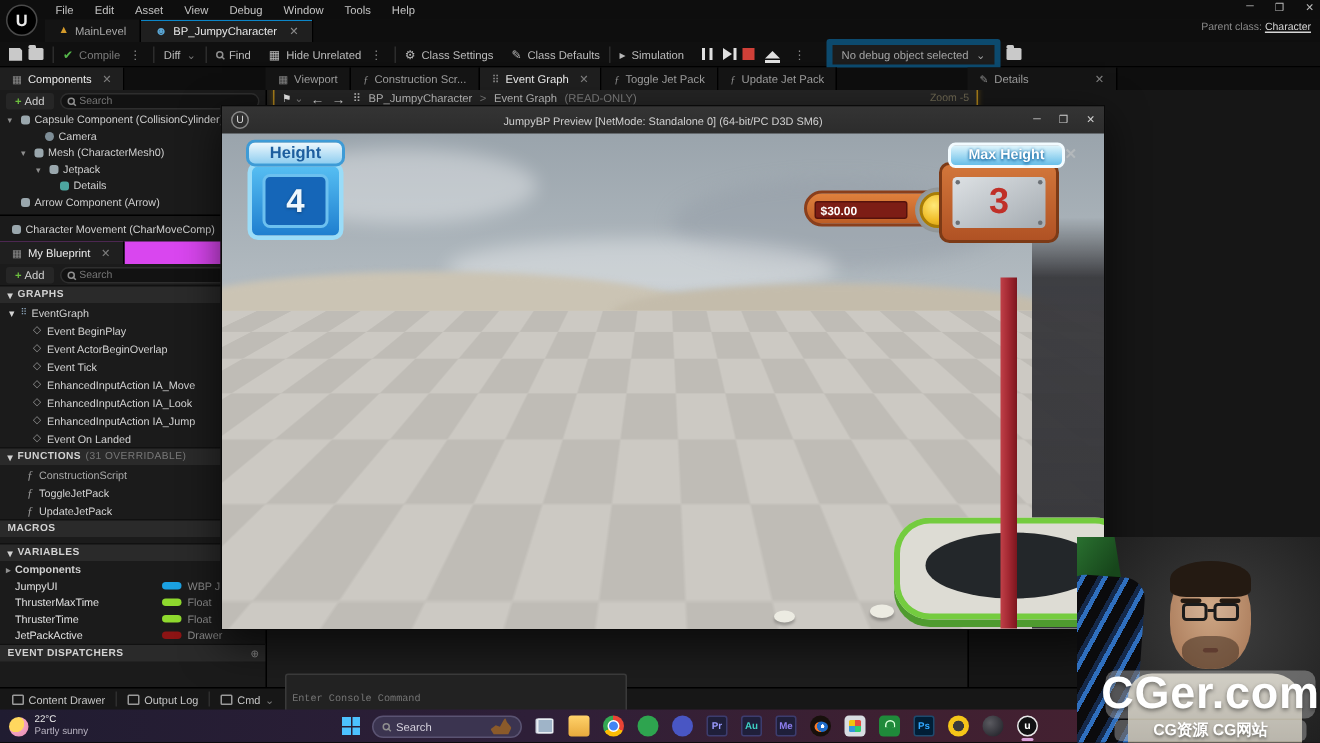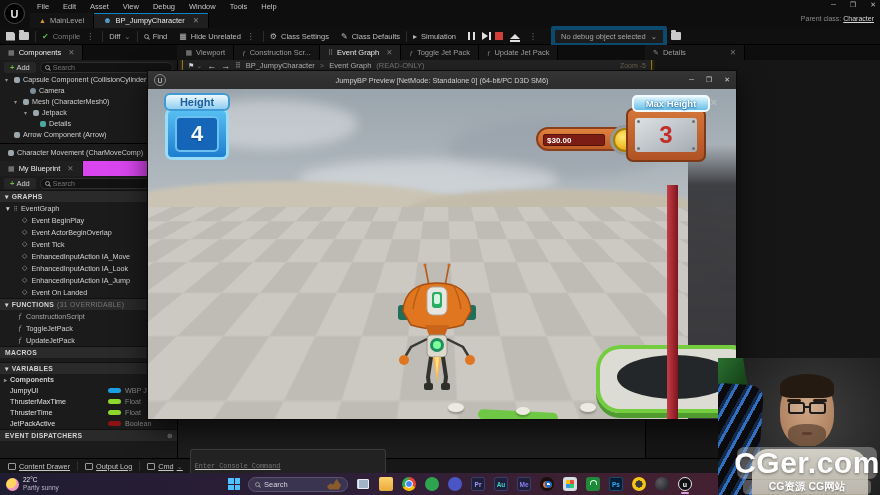--- a/index.html
+++ b/index.html
@@ -81,23 +81,23 @@
 
 
 .grapharea{position:absolute;left:178px;top:60px;width:467px;height:398px;background:#1d1d1d;z-index:1;}
 .graphbar{position:absolute;left:182px;top:58px;width:470px;height:15px;background:#242424;border:1px solid #a87e19;box-shadow:0 0 4px rgba(200,150,20,.4);display:flex;align-items:center;gap:5px;padding:0 5px;font-size:7.5px;color:#bdbdbd;z-index:3;white-space:nowrap;}
 .graphbar .flagbox{display:flex;align-items:center;gap:2px;color:#e8e8e8;font-size:7px;}
 .graphbar .nav{color:#d8d8d8;font-size:9px;}
 .graphbar .zoomtx{margin-left:auto;color:#6e6852;font-size:7px;}
 .detailspanel{position:absolute;left:645px;top:60px;width:235px;height:398px;background:#161616;border-left:1px solid #000;z-index:2;}
 
 
-.statusbar{position:absolute;left:0;top:458px;width:100%;height:15px;background:#171717;border-top:1px solid #000;display:flex;align-items:center;gap:7px;padding-left:8px;font-size:7.3px;color:#c5c5c5;z-index:12;text-decoration:underline;}
+.statusbar{position:absolute;left:0;top:458px;width:100%;height:15px;background:#171717;border-top:1px solid #000;display:flex;align-items:center;gap:7px;padding-left:8px;font-size:7.3px;color:#c5c5c5;z-index:12;}
 .sic{width:8px;height:7px;border:1px solid #9a9a9a;border-radius:1px;}
-.console{width:196px;height:11px;background:#222;border:1px solid #3a3a3a;border-radius:2px;color:#6f6f6f;font-size:6.8px;padding:16px 4px;font-family:"Liberation Mono",monospace;outline:0;}
+.console{width:228px;height:11px;background:#222;border:1px solid #3a3a3a;border-radius:2px;color:#6f6f6f;font-size:6.8px;padding:16px 4px;font-family:"Liberation Mono",monospace;outline:0;}
 .vsep{width:1px;height:10px;background:#2e2e2e;}
 
 
 .taskbar{position:absolute;left:0;top:473px;width:100%;height:22px;background:linear-gradient(90deg,#201c31,#2e1f38 40%,#3f2031 70%,#4b2231);display:flex;align-items:center;z-index:15;}
 .weather{position:absolute;left:6px;display:flex;align-items:center;gap:4px;}
 .wicon{width:13px;height:13px;border-radius:50%;background:radial-gradient(circle at 35% 35%,#ffd75e 45%,#f0a0c0 48%,#e88bb0);}
 .wtext{font-size:6.5px;color:#e8e8e8;line-height:1.2;}
 .wtext .sub{color:#b9b4c2;}
 .startbtn{position:absolute;left:228px;width:12px;height:12px;display:grid;grid-template-columns:1fr 1fr;gap:1px;}
 .startbtn span{background:#4cc2ff;}
@@ -479,21 +479,21 @@
       <span>ThrusterTime</span>
       <span style="position:absolute;left:108px;display:flex;align-items:center;">
           <span class="pill" style="background:#8fd92e;"></span>
           <span class="vtype">Float</span>
         </span>
     </div>
     <div class="vrow">
       <span>JetPackActive</span>
       <span style="position:absolute;left:108px;display:flex;align-items:center;">
           <span class="pill" style="background:#8c1414;"></span>
-          <span class="vtype">Boolean</span>
+          <span class="vtype">Drawer</span>
         </span>
     </div>
     <div class="shead">
       <span>EVENT DISPATCHERS</span>
       <span class="hplus">⊕</span>
     </div>
   </div>
 
   <div class="preview">
     <div class="ptitle">

